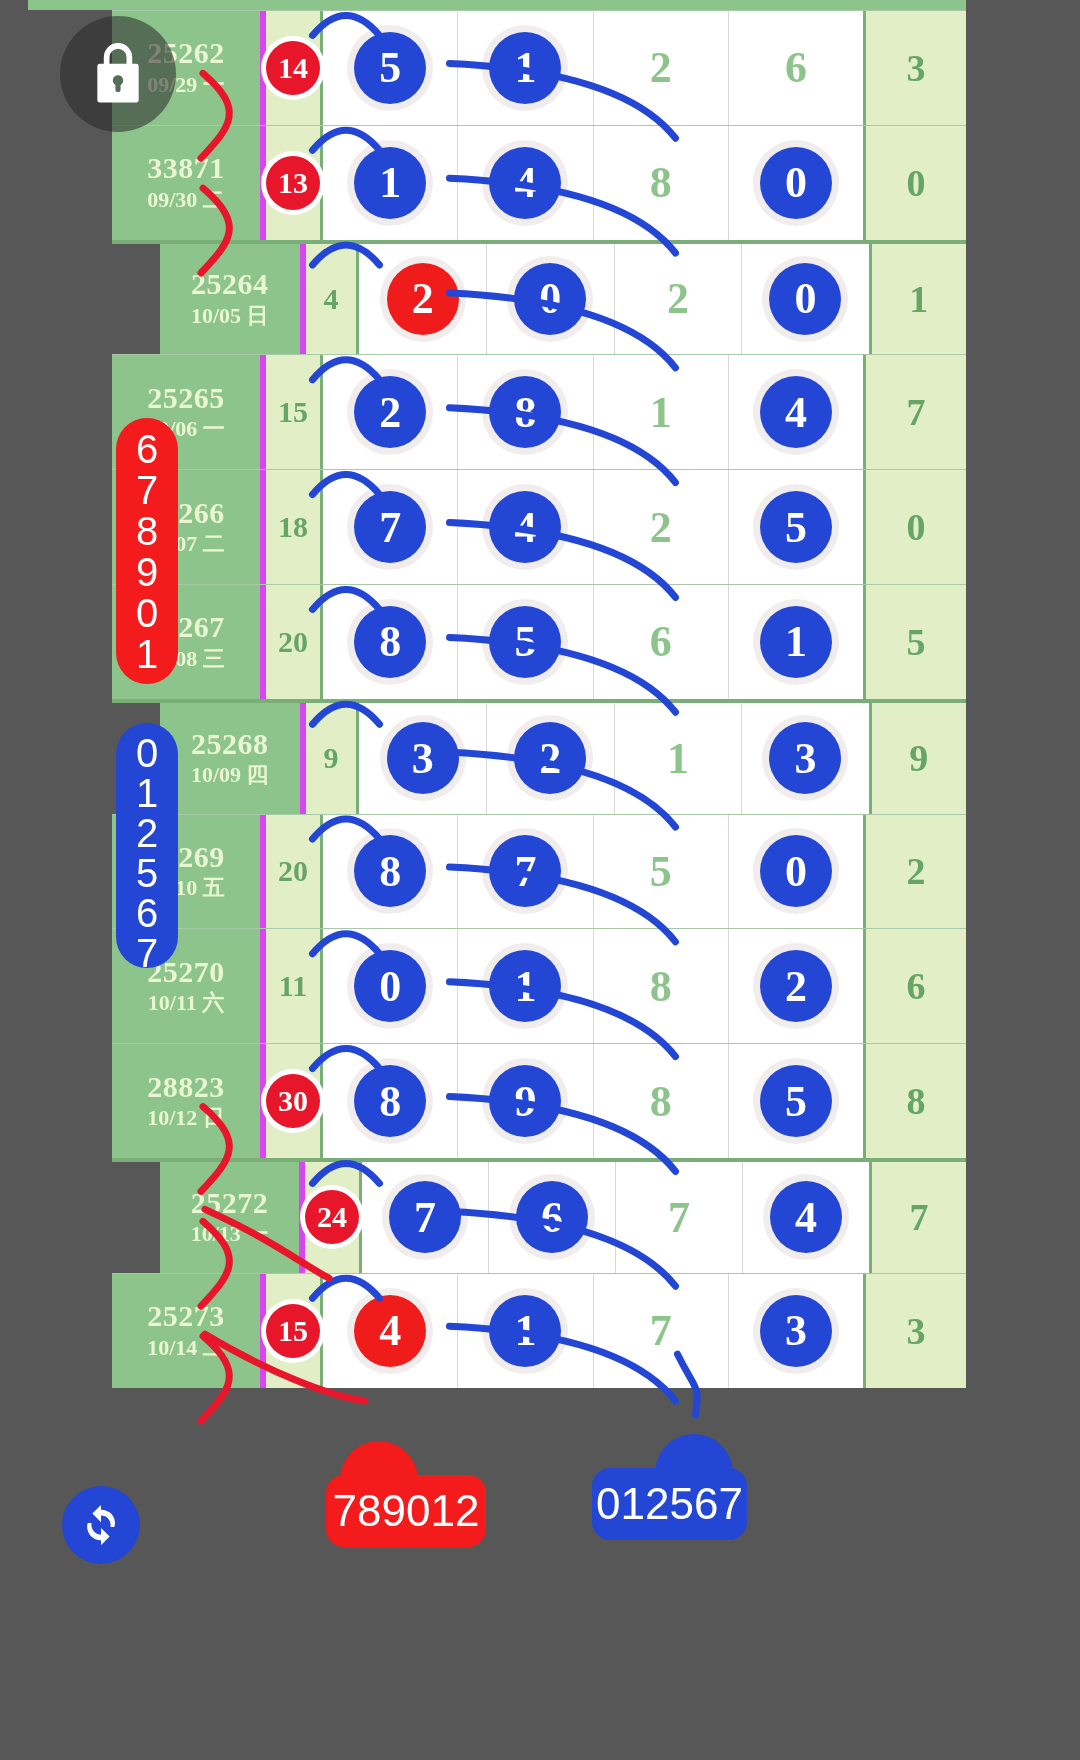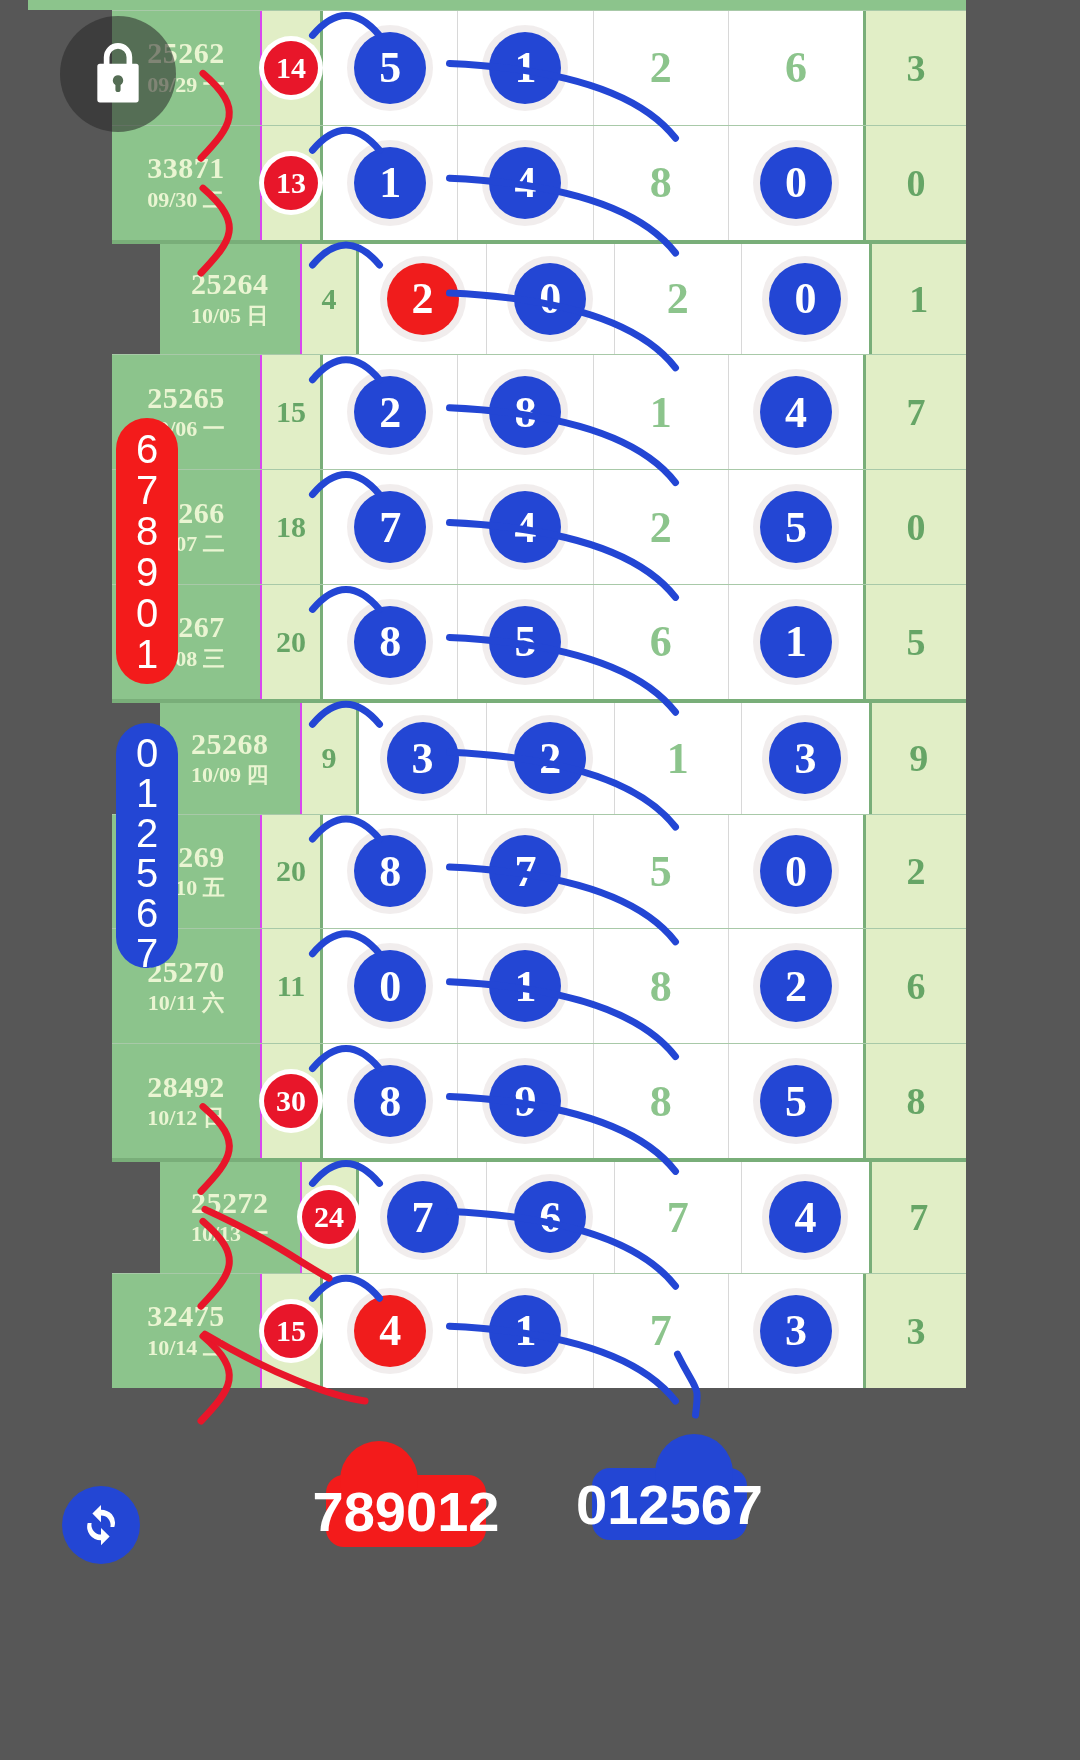--- a/index.html
+++ b/index.html
@@ -50,21 +50,21 @@
   .c-period .pnum { font-size:30px; font-weight:bold; letter-spacing:0.5px; line-height:1.15; }
   .c-period .pdate { font-size:22px; font-weight:bold; line-height:1.3; }
 
   .c-count {
     width:63px;
     background:#e1eec6;
     display:flex; align-items:center; justify-content:center;
     position:relative;
     color:#66a566;
     font-size:30px; font-weight:bold;
-    border-left:2px solid #d946ef;
+    border-left:6px solid #d946ef;
     border-right:3px solid #79ae79;
   }
 
   .c-balls {
     width:540px;
     background:#fff;
     display:flex;
     position:relative;
   }
   .cell {
@@ -132,23 +132,22 @@
   .side-pill span { line-height:1.0; }
 
   
   .tag-pill {
     position:absolute;
     height:72px;
     border-radius:18px;
     display:flex; align-items:center; justify-content:center;
     color:#fff;
     font-family:"Liberation Sans", sans-serif;
-    font-size:56px;
+    font-size:44px;
     z-index:21;
-    font-weight:bold;
   }
   .tag-pill.red  { background:#f31b1b; left:326px; top:1475px; width:160px; }
   .tag-pill.blue { background:#2346d4; left:592px; top:1468px; width:155px;justify-content:center; }
   .tag-pill .knob {
     position:absolute; top:-34px;
     width:78px; height:78px; border-radius:50%;
   }
   .tag-pill.red .knob  { background:#f31b1b; left:14px; }
   .tag-pill.blue .knob { background:#2346d4; right:14px; }
   .tag-pill .lbl { position:relative; z-index:2; }
@@ -421,21 +420,21 @@
           <div class="cell">
             <div class="ball blue">2</div>
           </div>
         </div>
         <div class="c-last">
           <span>6</span>
         </div>
       </div>
       <div class="row thin">
         <div class="c-period">
-          <div class="pnum">28492</div>
+          <div class="pnum">28823</div>
           <div class="pdate">10/12 日</div>
         </div>
         <div class="c-count">
           <div class="cbadge">30</div>
         </div>
         <div class="c-balls">
           <div class="cell">
             <div class="ball blue">8</div>
           </div>
           <div class="cell">
@@ -473,21 +472,21 @@
           <div class="cell">
             <div class="ball blue">4</div>
           </div>
         </div>
         <div class="c-last">
           <span>7</span>
         </div>
       </div>
       <div class="row thin">
         <div class="c-period">
-          <div class="pnum">32475</div>
+          <div class="pnum">25273</div>
           <div class="pdate">10/14 二</div>
         </div>
         <div class="c-count">
           <div class="cbadge">15</div>
         </div>
         <div class="c-balls">
           <div class="cell">
             <div class="ball red">4</div>
           </div>
           <div class="cell">

